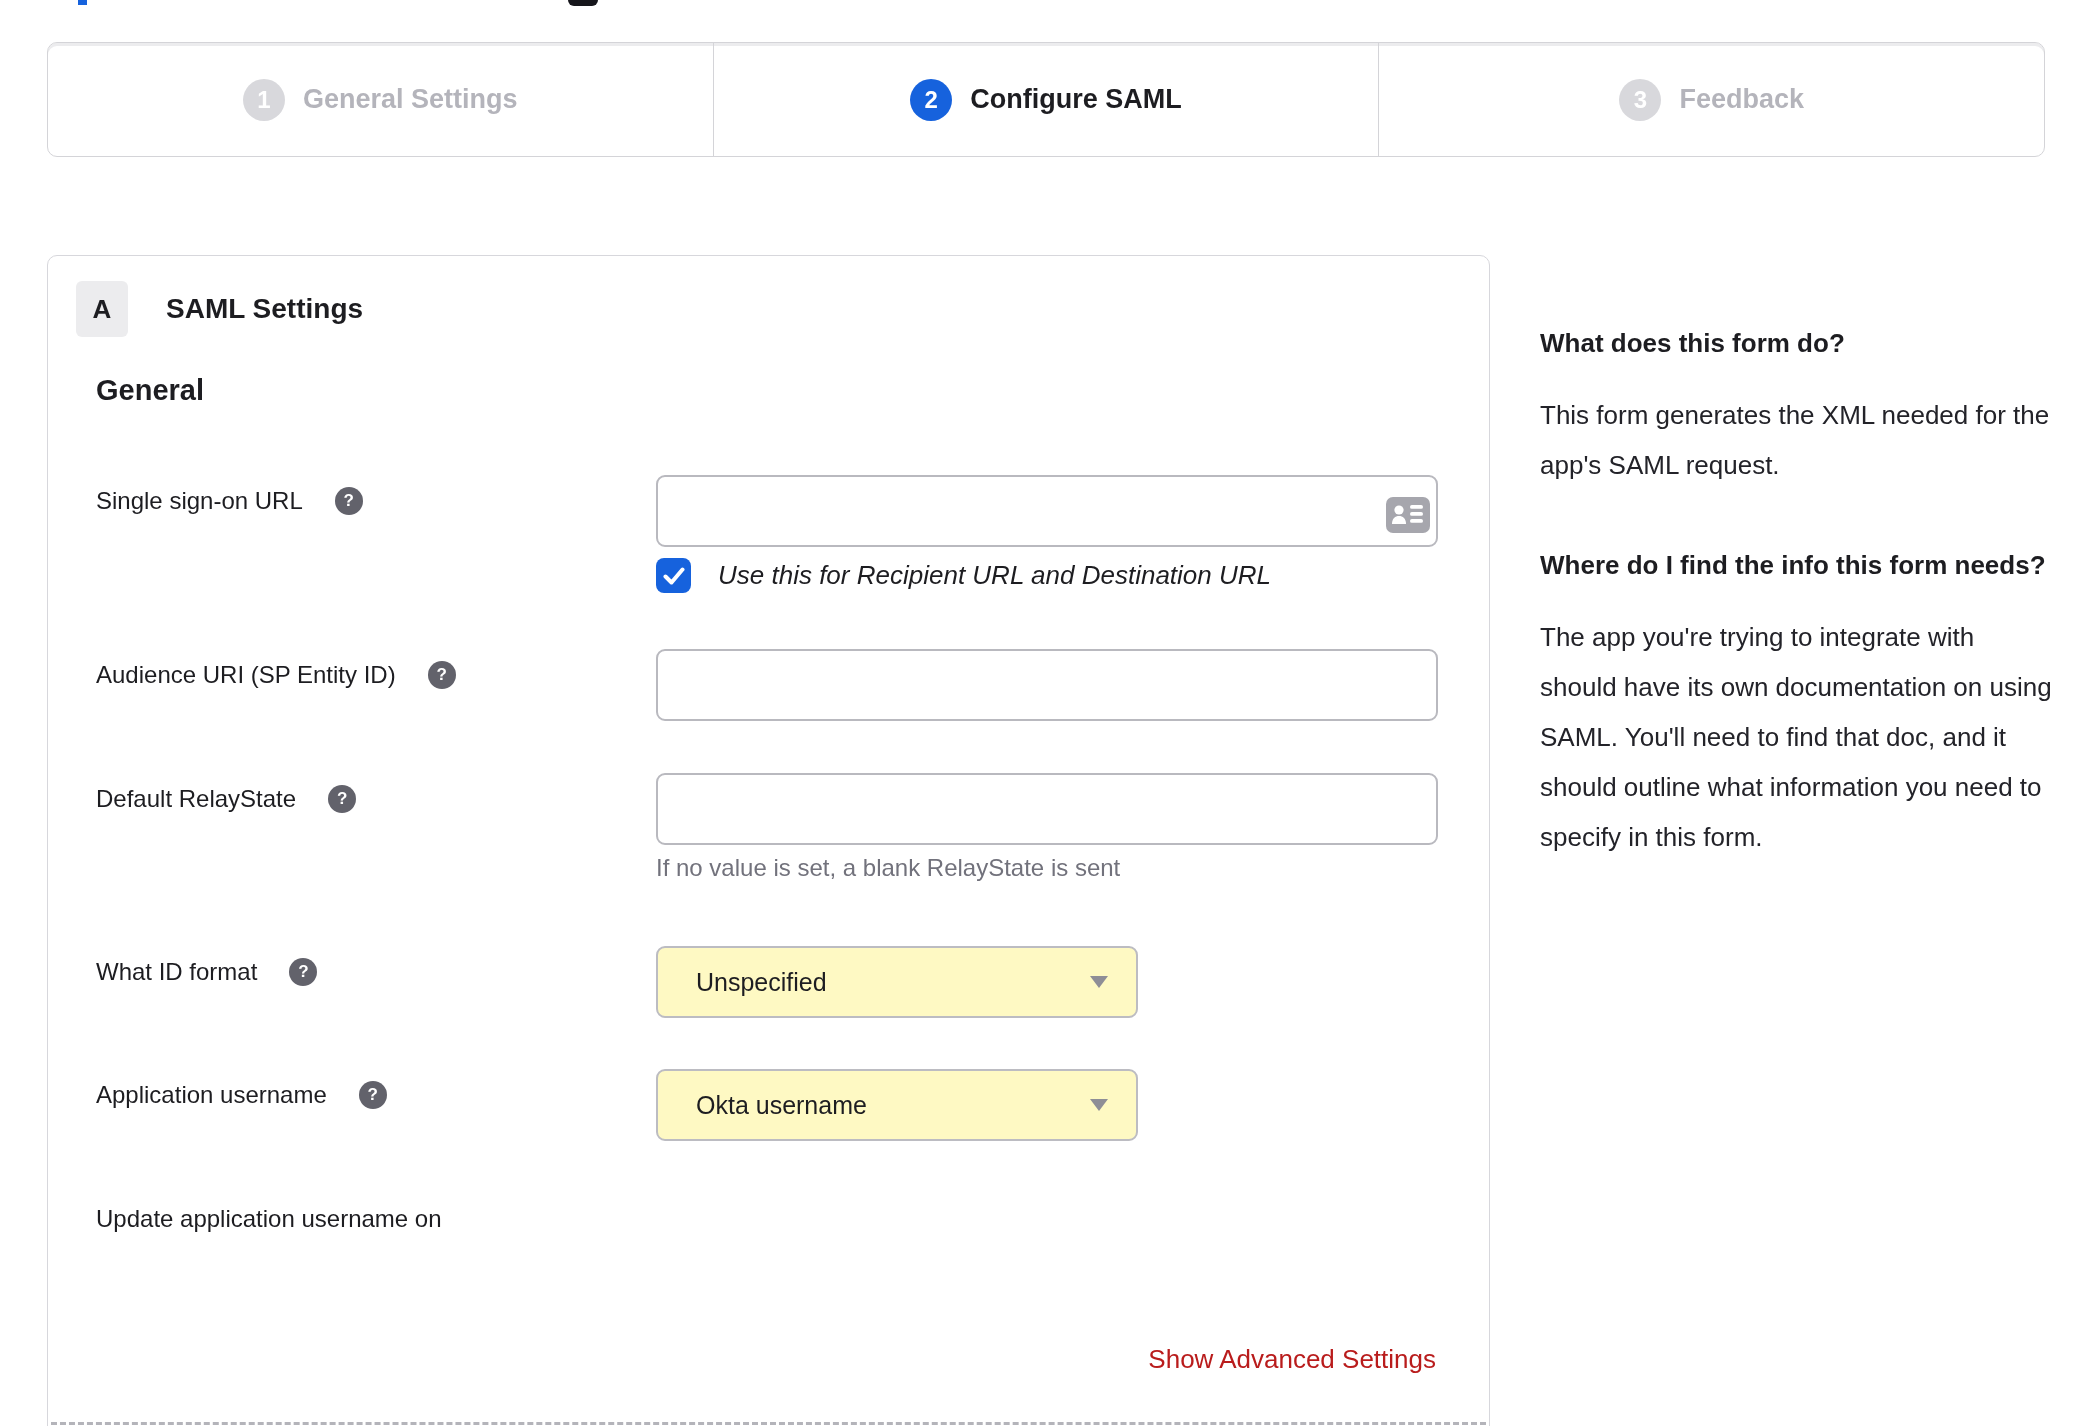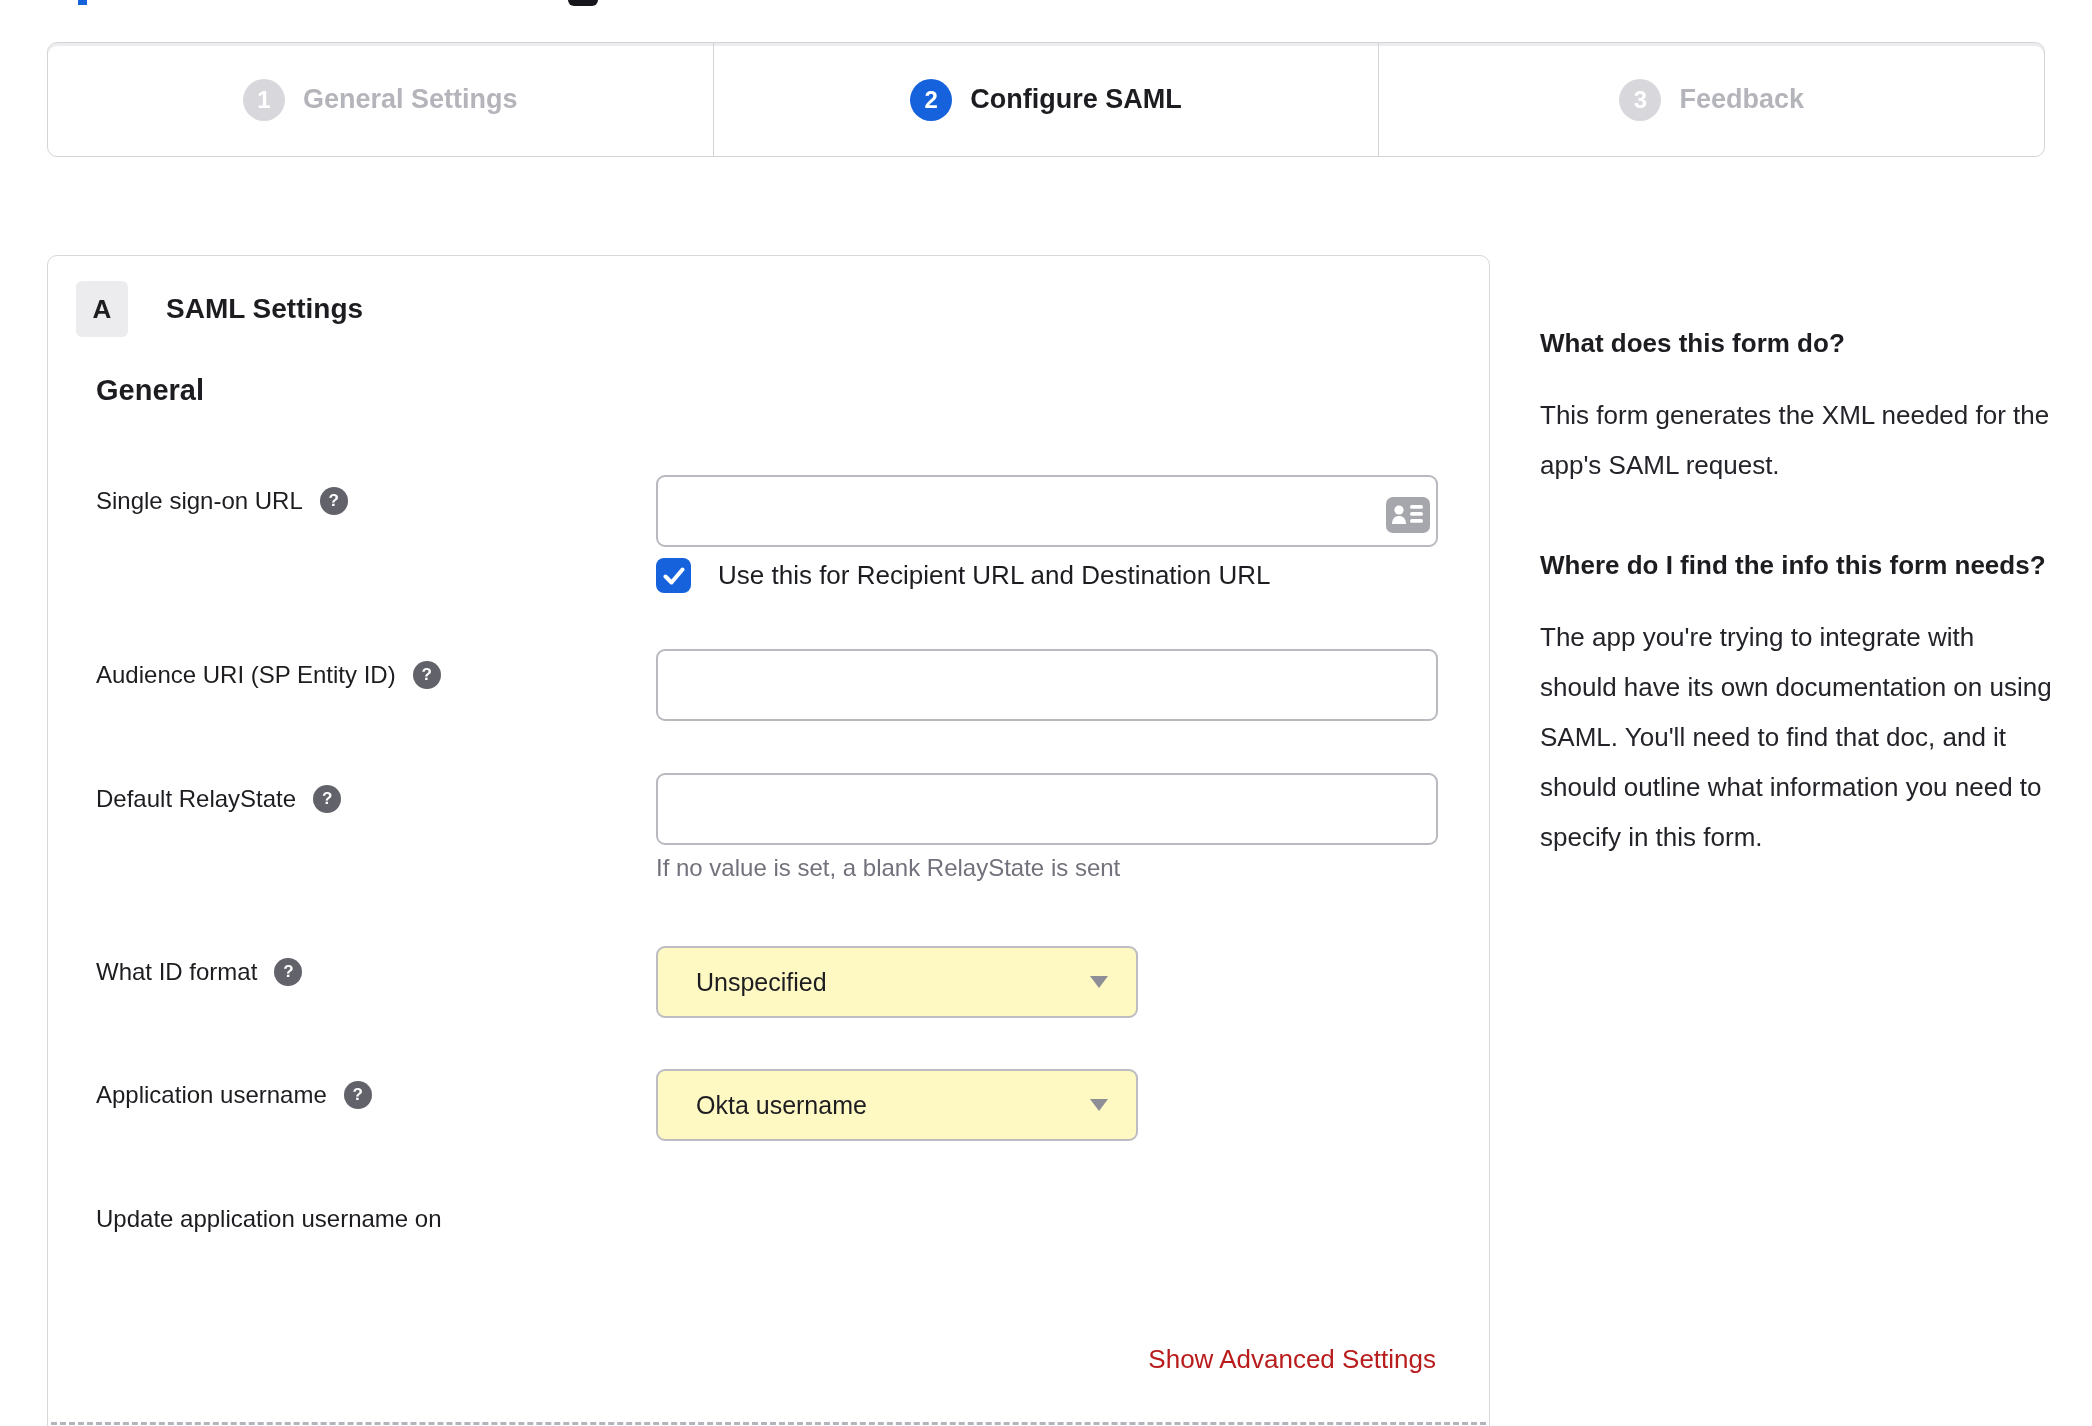--- a/index.html
+++ b/index.html
@@ -48,37 +48,37 @@
   .section-heading { position:absolute; left:48px; top:118px; font-size:29px; font-weight:bold; margin:0; }
 
   .row { position:absolute; left:0; width:100%; height:72px; }
   .row-sso     { top:219px; }
   .row-aud     { top:393px; }
   .row-relay   { top:517px; }
   .row-nameid  { top:690px; }
   .row-appuser { top:813px; }
   .row-update  { top:937px; }
 
-  .label-cell { position:absolute; left:48px; top:12px; display:flex; align-items:center; gap:17px; }
+  .label-cell { position:absolute; left:48px; top:12px; display:flex; align-items:center; gap:32px; }
   .field-label { font-size:24px; color:#1d1d21; }
   .help-icon {
     width:28px; height:28px; border-radius:50%; background:#62626b;
     color:#fff; font-size:17px; font-weight:bold;
     display:inline-flex; align-items:center; justify-content:center; cursor:pointer;
   }
 
   .text-input {
     position:absolute; left:608px; top:0; width:782px; height:72px;
     border:2px solid #b9b9bf; border-radius:9px; background:#fff;
     font-family:"Liberation Sans", sans-serif; font-size:24px; color:#1d1d21;
     padding:0 70px 0 24px; outline:none;
   }
   .card-icon { position:absolute; left:1338px; top:22px; line-height:0; }
 
-  .checkbox-row { position:absolute; left:608px; top:302px; display:flex; align-items:center; gap:27px; }
+  .checkbox-row { position:absolute; left:608px; top:302px; display:flex; align-items:center; gap:27px;font-style:italic; }
   .checkbox {
     width:35px; height:35px; background:#1662dd; border-radius:8px;
     display:flex; align-items:center; justify-content:center; cursor:pointer; flex:0 0 auto;
   }
   .cb-label { font-size:26px; color:#1d1d21; }
 
   .relay-hint { position:absolute; left:608px; top:598px; font-size:24px; color:#72727c; }
 
   .select {
     position:absolute; left:608px; width:482px; height:72px;

